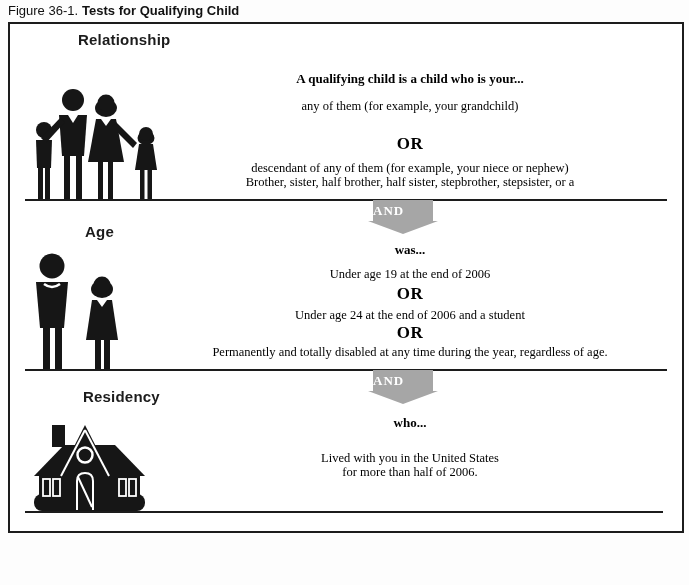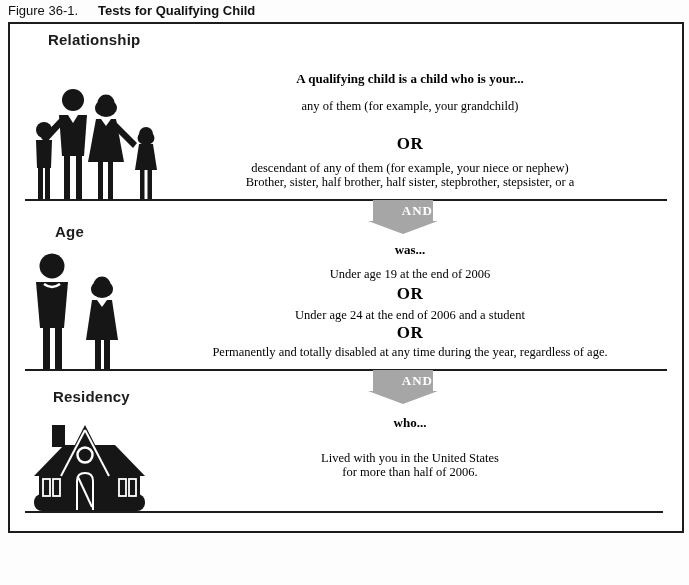--- a/index.html
+++ b/index.html
@@ -4,41 +4,41 @@
 <style>
   html,body{margin:0;padding:0;background:#ffffff;}
   .canvas{
     position:relative;width:689px;height:585px;background:#fdfdfd;
     font-family:"Liberation Serif", serif;color:#1c1c1c;overflow:hidden;
   }
   .fig-title{
     position:absolute;left:8px;top:3px;
     font-family:"Liberation Sans", sans-serif;font-size:13px;color:#111;
   }
-  .fig-title .bold{font-weight:bold;margin-left:20px;}
+  .fig-title .bold{font-weight:bold;margin-left:4px;}
   .fig-box{
     position:absolute;left:8px;top:22px;width:672px;height:507px;
     border:2px solid #1c1c1c;background:#ffffff;
   }
   .hdr{
     position:absolute;font-family:"Liberation Sans", sans-serif;
-    font-weight:bold;font-size:15px;letter-spacing:0.2px;color:#1c1c1c;
+    font-weight:bold;font-size:15px;letter-spacing:0.2px;color:#1c1c1c;margin-left:30px;
   }
   .row{
     position:absolute;left:150px;width:500px;text-align:center;
     font-size:12.5px;line-height:14px;color:#000000;
   }
   .lead{font-weight:bold;font-size:13px;}
   .or{font-weight:bold;font-size:17px;letter-spacing:0.5px;}
   .divider{position:absolute;left:15px;width:642px;height:2px;background:#1c1c1c;}
   .groundline{position:absolute;left:15px;width:638px;height:2px;background:#1c1c1c;}
   .and-badge{
     position:absolute;left:363px;width:60px;height:21px;background:#a6a6a6;
     color:#ffffff;font-family:"Liberation Serif", serif;font-weight:bold;
-    font-size:13px;line-height:21px;text-align:right;letter-spacing:1px;z-index:3;
+    font-size:13px;line-height:21px;text-align:left;letter-spacing:1px;z-index:3;
   }
   .and-arrow{
     position:absolute;left:358px;width:0;height:0;z-index:3;
     border-left:35px solid transparent;border-right:35px solid transparent;
     border-top:13px solid #a6a6a6;
   }
   .illus{position:absolute;}
 </style>
 </head>
 <body>

